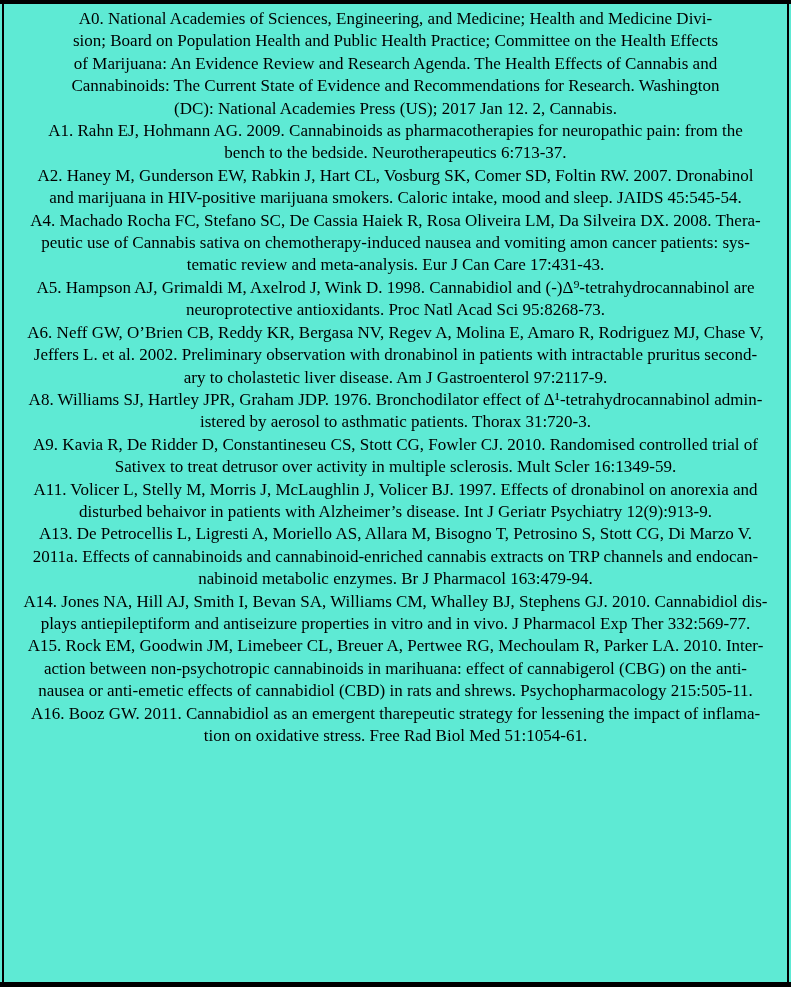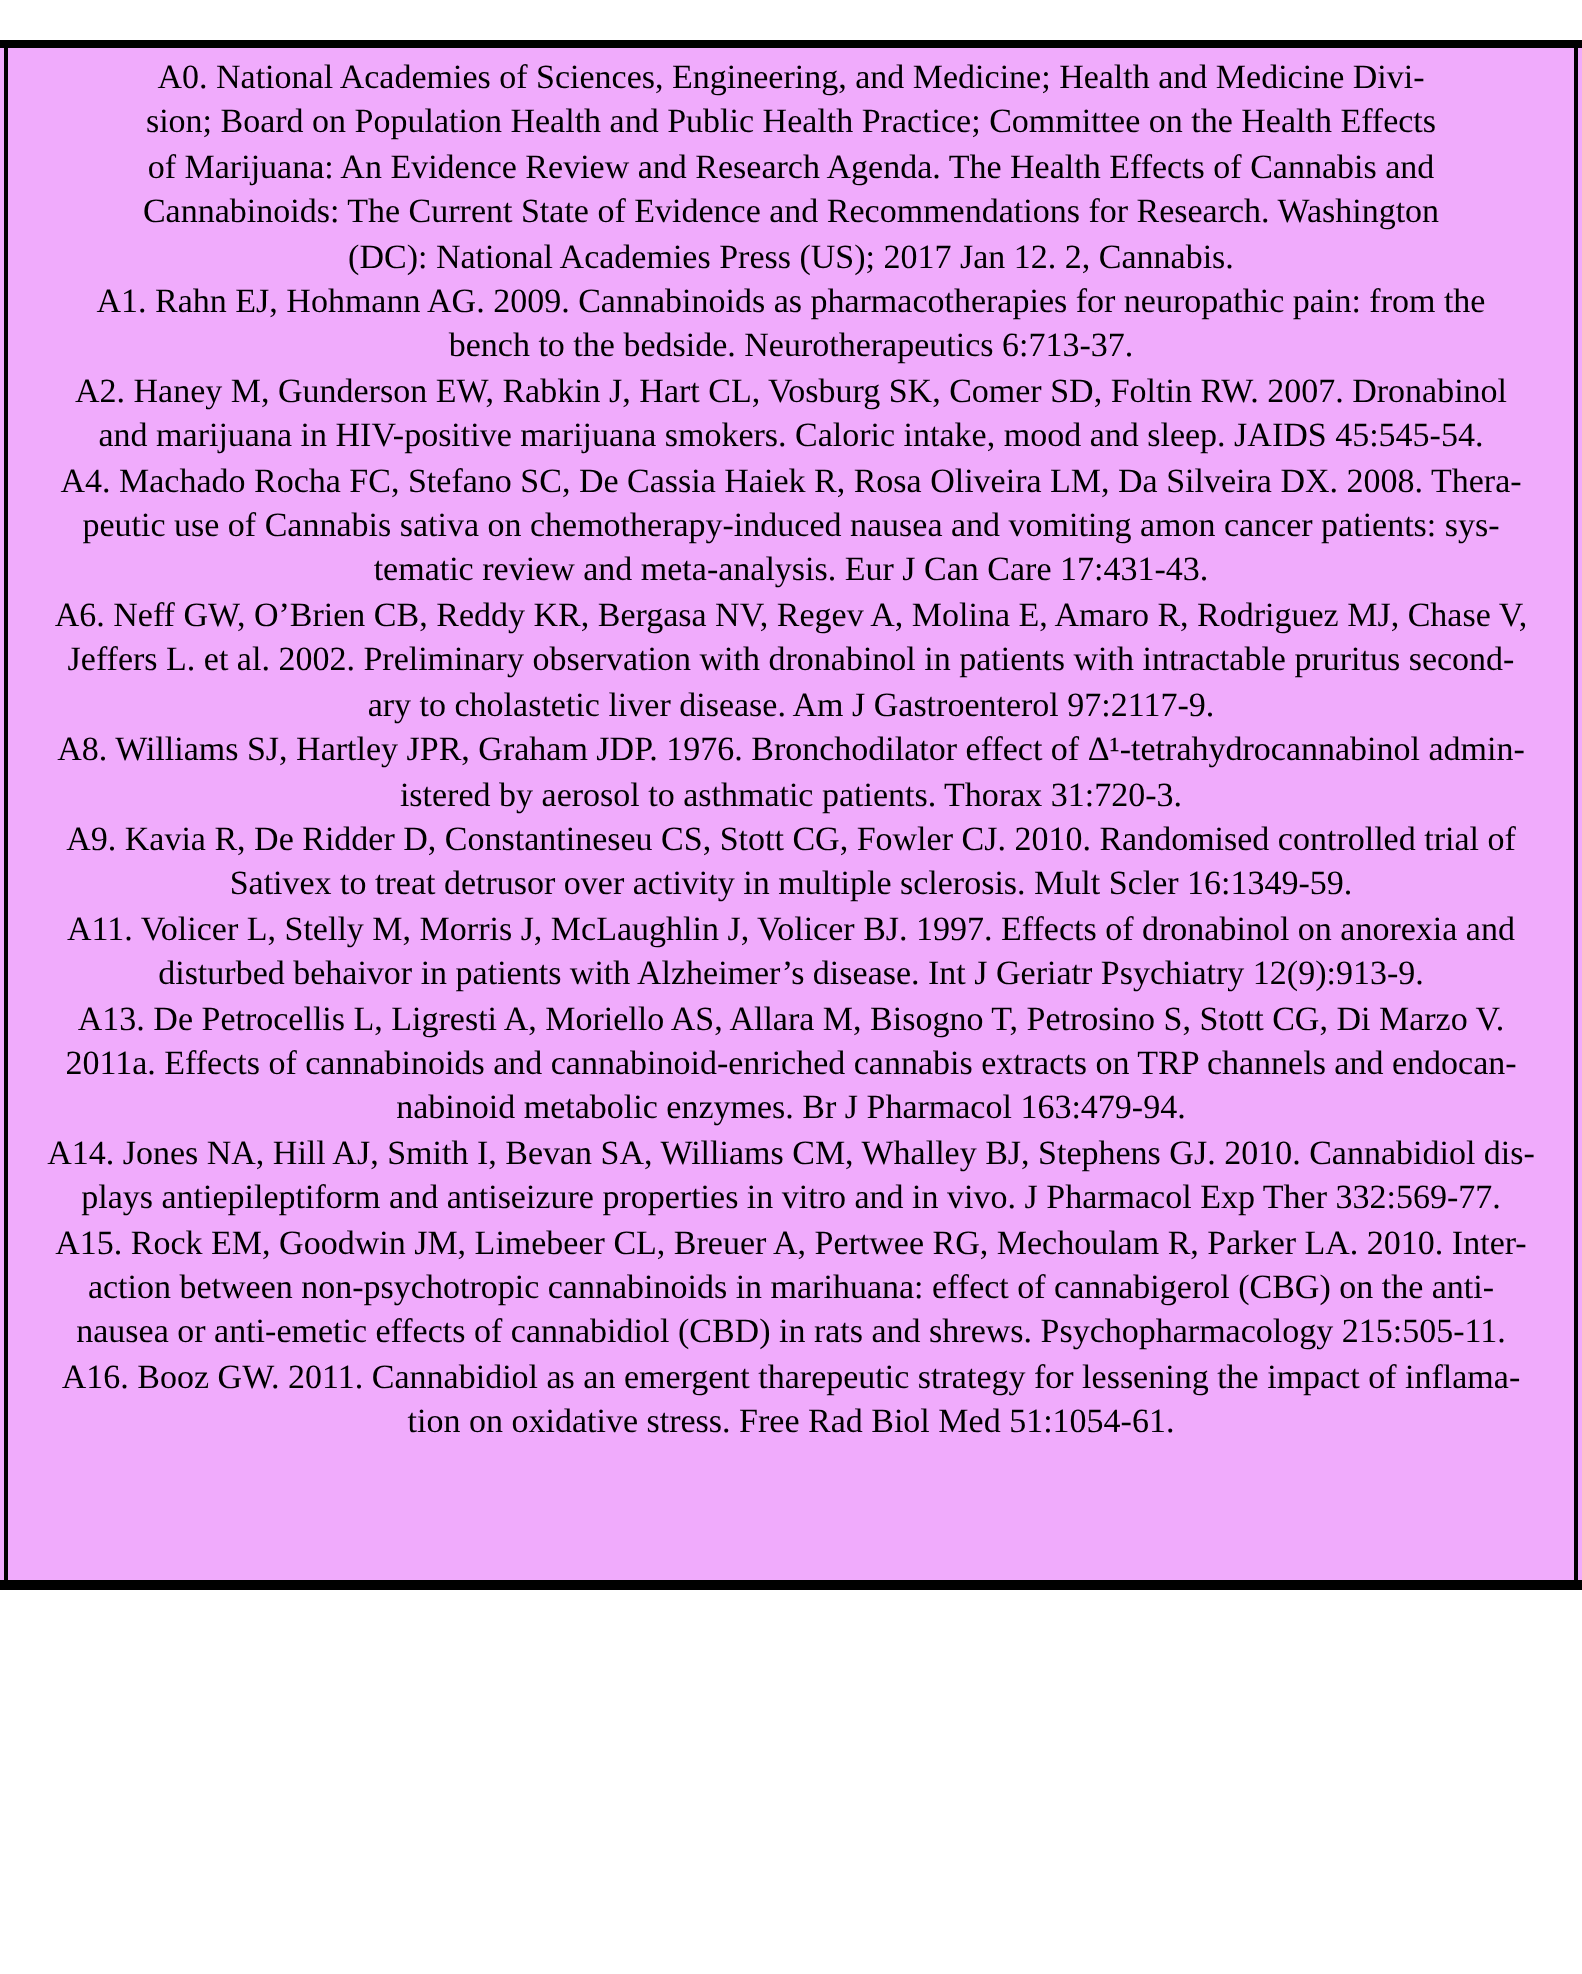--- a/index.html
+++ b/index.html
@@ -8,26 +8,25 @@
     background: #ffffff;
   }
   body {
     width: 791px;
     height: 987px;
     font-family: "Liberation Serif", "DejaVu Serif", serif;
   }
   .page {
     box-sizing: border-box;
     width: 791px;
-    height: 775px;
-    background: #f0abfc;
+    height: 987px;
+    background: #5eead4;
     border-top: 4px solid #000000;
     border-bottom: 5px solid #000000;
     overflow: hidden;
-    margin-top: 20px;
   }
   .frame {
     box-sizing: border-box;
     height: 100%;
     margin: 0 2px;
     border-left: 2px solid #000000;
     border-right: 2px solid #000000;
     padding: 4px 6px 2px 6px;
     overflow: hidden;
   }
@@ -51,20 +50,22 @@
 of Marijuana: An Evidence Review and Research Agenda. The Health Effects of Cannabis and
 Cannabinoids: The Current State of Evidence and Recommendations for Research. Washington
 (DC): National Academies Press (US); 2017 Jan 12. 2, Cannabis.</p>
       <p class="ref">A1. Rahn EJ, Hohmann AG. 2009. Cannabinoids as pharmacotherapies for neuropathic pain: from the
 bench to the bedside. Neurotherapeutics 6:713-37.</p>
       <p class="ref">A2. Haney M, Gunderson EW, Rabkin J, Hart CL, Vosburg SK, Comer SD, Foltin RW. 2007. Dronabinol
 and marijuana in HIV-positive marijuana smokers. Caloric intake, mood and sleep. JAIDS 45:545-54.</p>
       <p class="ref">A4. Machado Rocha FC, Stefano SC, De Cassia Haiek R, Rosa Oliveira LM, Da Silveira DX. 2008. Thera-
 peutic use of Cannabis sativa on chemotherapy-induced nausea and vomiting amon cancer patients: sys-
 tematic review and meta-analysis. Eur J Can Care 17:431-43.</p>
+      <p class="ref">A5. Hampson AJ, Grimaldi M, Axelrod J, Wink D. 1998. Cannabidiol and (-)Δ⁹-tetrahydrocannabinol are
+neuroprotective antioxidants. Proc Natl Acad Sci 95:8268-73.</p>
       <p class="ref">A6. Neff GW, O’Brien CB, Reddy KR, Bergasa NV, Regev A, Molina E, Amaro R, Rodriguez MJ, Chase V,
 Jeffers L. et al. 2002. Preliminary observation with dronabinol in patients with intractable pruritus second-
 ary to cholastetic liver disease. Am J Gastroenterol 97:2117-9.</p>
       <p class="ref">A8. Williams SJ, Hartley JPR, Graham JDP. 1976. Bronchodilator effect of Δ¹-tetrahydrocannabinol admin-
 istered by aerosol to asthmatic patients. Thorax 31:720-3.</p>
       <p class="ref">A9. Kavia R, De Ridder D, Constantineseu CS, Stott CG, Fowler CJ. 2010. Randomised controlled trial of
 Sativex to treat detrusor over activity in multiple sclerosis. Mult Scler 16:1349-59.</p>
       <p class="ref">A11. Volicer L, Stelly M, Morris J, McLaughlin J, Volicer BJ. 1997. Effects of dronabinol on anorexia and
 disturbed behaivor in patients with Alzheimer’s disease. Int J Geriatr Psychiatry 12(9):913-9.</p>
       <p class="ref">A13. De Petrocellis L, Ligresti A, Moriello AS, Allara M, Bisogno T, Petrosino S, Stott CG, Di Marzo V.

